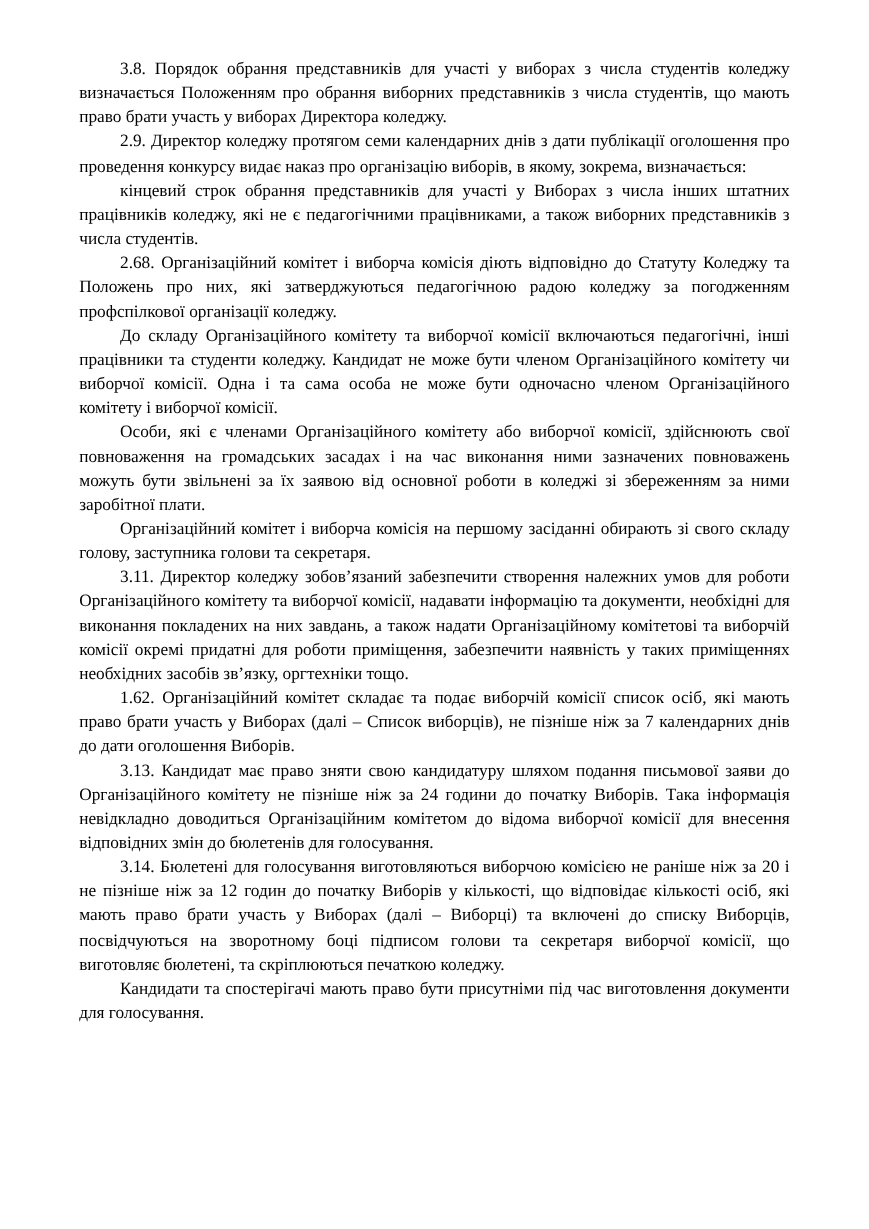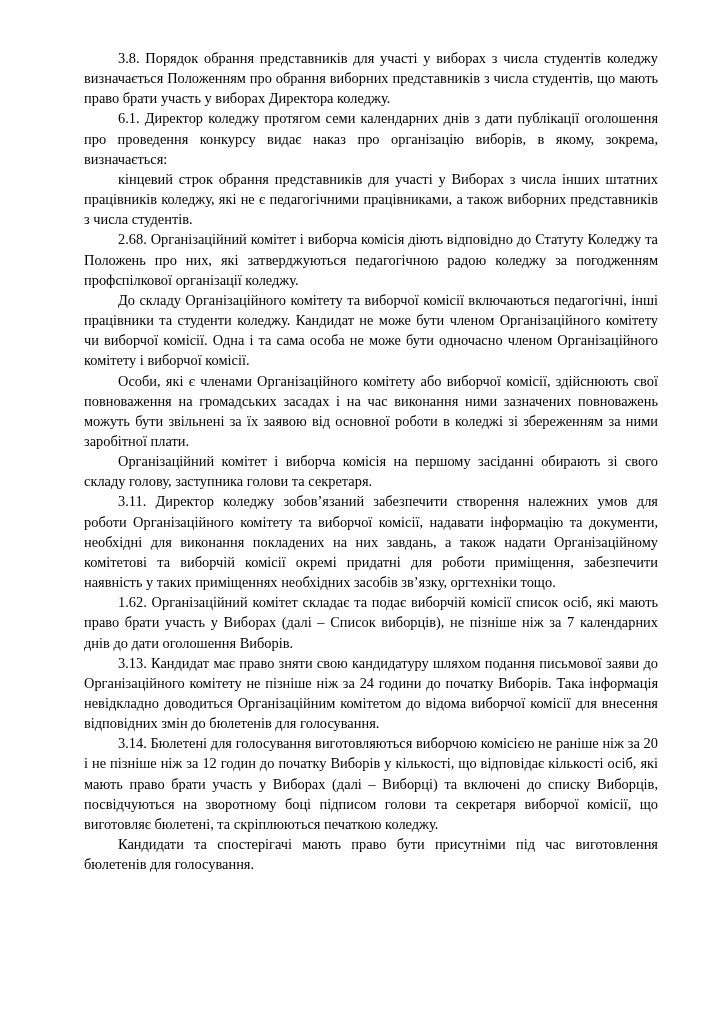--- a/index.html
+++ b/index.html
@@ -11,21 +11,21 @@
     height: 1024px;
     background: #ffffff;
     font-family: "Liberation Serif", "DejaVu Serif", serif;
     color: #000000;
   }
   .page {
     position: relative;
     width: 724px;
     height: 734px;
     box-sizing: border-box;
-    padding: 48px 66px 40px 84px;
+    padding: 48px 66px 40px 66px;
     background: #ffffff;
   }
   .doc-body {
     font-size: 14.4px;
     line-height: 1.40;
     text-align: justify;
     text-justify: inter-word;
     hyphens: none;
   }
   .para {
@@ -36,25 +36,25 @@
   .para:last-child {
     text-align: justify;
   }
 </style>
 </head>
 <body>
 
 <div class="page">
   <div class="doc-body">
     <p class="para">3.8. Порядок обрання представників для участі у виборах з числа студентів коледжу визначається Положенням про обрання виборних представників з числа студентів, що мають право брати участь у виборах Директора коледжу.</p>
-    <p class="para">6.1. Директор коледжу протягом семи календарних днів з дати публікації оголошення про проведення конкурсу видає наказ про організацію виборів, в якому, зокрема, визначається:</p>
+    <p class="para">2.9. Директор коледжу протягом семи календарних днів з дати публікації оголошення про проведення конкурсу видає наказ про організацію виборів, в якому, зокрема, визначається:</p>
     <p class="para">кінцевий строк обрання представників для участі у Виборах з числа інших штатних працівників коледжу, які не є педагогічними працівниками, а також виборних представників з числа студентів.</p>
     <p class="para">2.68. Організаційний комітет і виборча комісія діють відповідно до Статуту Коледжу та Положень про них, які затверджуються педагогічною радою коледжу за погодженням профспілкової організації коледжу.</p>
     <p class="para">До складу Організаційного комітету та виборчої комісії включаються педагогічні, інші працівники та студенти коледжу. Кандидат не може бути членом Організаційного комітету чи виборчої комісії. Одна і та сама особа не може бути одночасно членом Організаційного комітету і виборчої комісії.</p>
     <p class="para">Особи, які є членами Організаційного комітету або виборчої комісії, здійснюють свої повноваження на громадських засадах і на час виконання ними зазначених повноважень можуть бути звільнені за їх заявою від основної роботи в коледжі зі збереженням за ними заробітної плати.</p>
     <p class="para">Організаційний комітет і виборча комісія на першому засіданні обирають зі свого складу голову, заступника голови та секретаря.</p>
     <p class="para">3.11. Директор коледжу зобов’язаний забезпечити створення належних умов для роботи Організаційного комітету та виборчої комісії, надавати інформацію та документи, необхідні для виконання покладених на них завдань, а також надати Організаційному комітетові та виборчій комісії окремі придатні для роботи приміщення, забезпечити наявність у таких приміщеннях необхідних засобів зв’язку, оргтехніки тощо.</p>
     <p class="para">1.62. Організаційний комітет складає та подає виборчій комісії список осіб, які мають право брати участь у Виборах (далі – Список виборців), не пізніше ніж за 7 календарних днів до дати оголошення Виборів.</p>
     <p class="para">3.13. Кандидат має право зняти свою кандидатуру шляхом подання письмової заяви до Організаційного комітету не пізніше ніж за 24 години до початку Виборів. Така інформація невідкладно доводиться Організаційним комітетом до відома виборчої комісії для внесення відповідних змін до бюлетенів для голосування.</p>
     <p class="para">3.14. Бюлетені для голосування виготовляються виборчою комісією не раніше ніж за 20 і не пізніше ніж за 12 годин до початку Виборів у кількості, що відповідає кількості осіб, які мають право брати участь у Виборах (далі – Виборці) та включені до списку Виборців, посвідчуються на зворотному боці підписом голови та секретаря виборчої комісії, що виготовляє бюлетені, та скріплюються печаткою коледжу.</p>
-    <p class="para">Кандидати та спостерігачі мають право бути присутніми під час виготовлення бюлетенів для голосування.</p>
+    <p class="para">Кандидати та спостерігачі мають право бути присутніми під час виготовлення документи для голосування.</p>
   </div>
 </div>
 
 </body></html>

